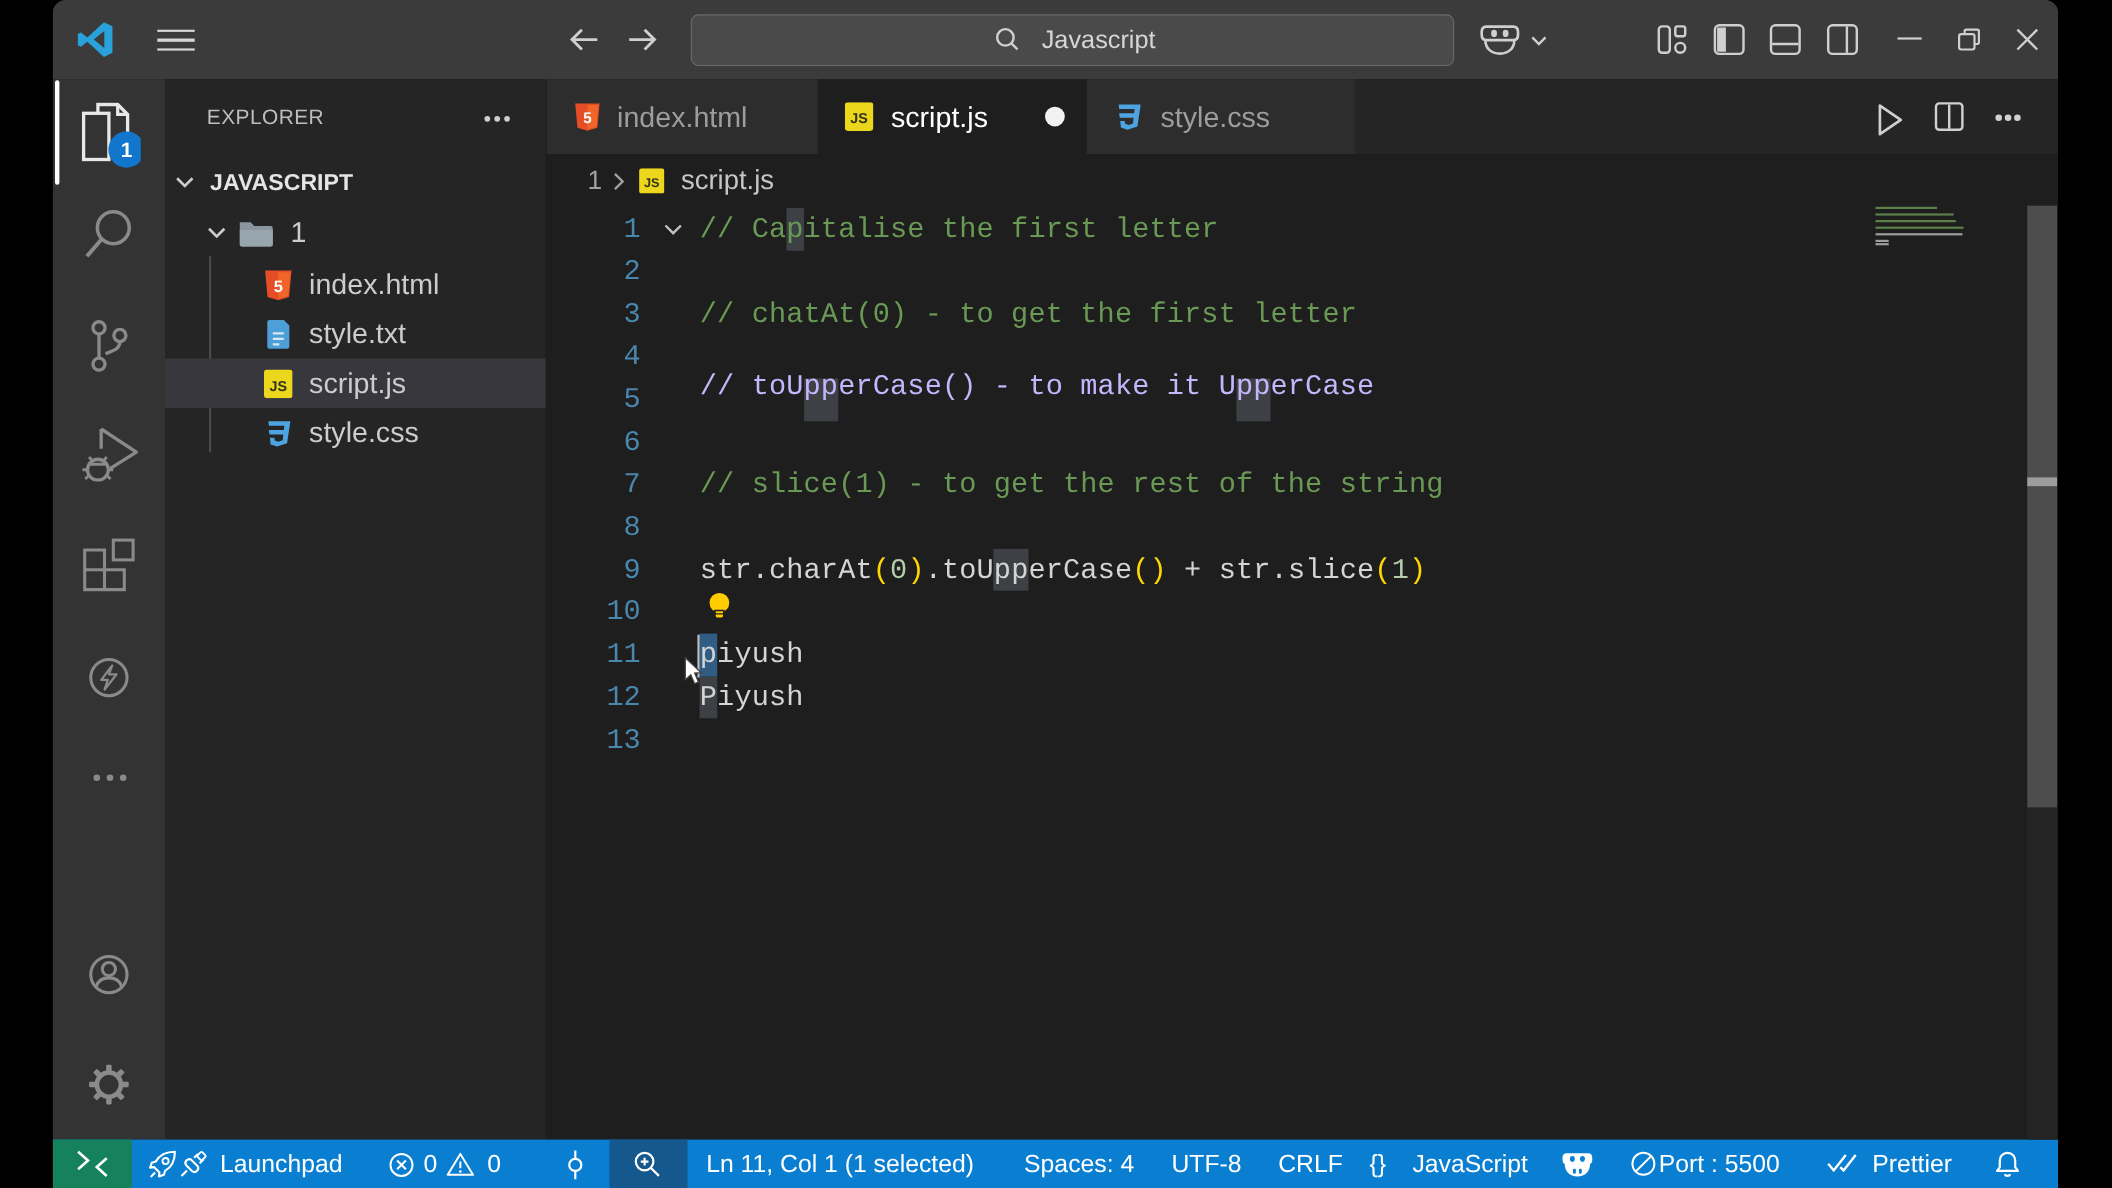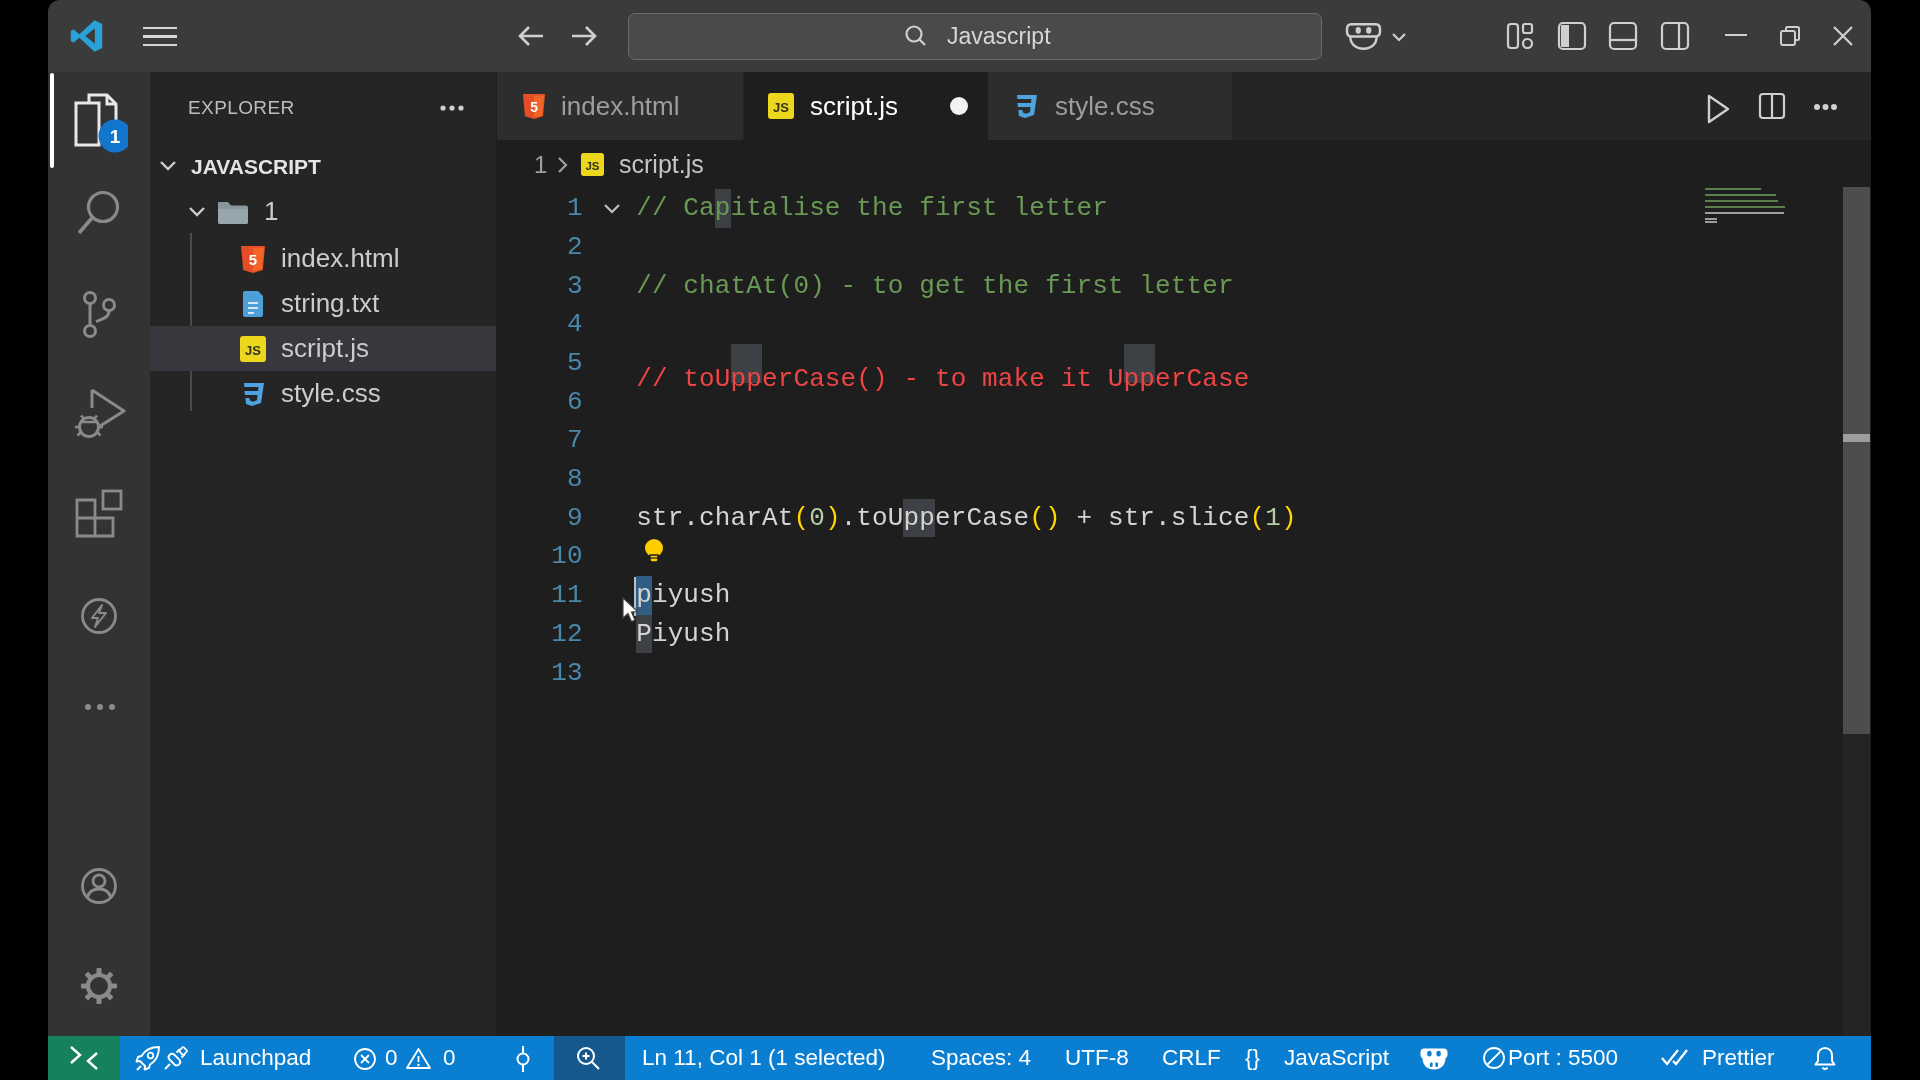--- a/index.html
+++ b/index.html
@@ -170,21 +170,21 @@
   <path d="M13 2.5 H24 L22 24 L13 26.7 Z" fill="#f16529"></path>
   <text x="13" y="20" font-family="Liberation Sans" font-size="15" font-weight="bold" fill="#fff" text-anchor="middle">5</text>
  </svg>
  <div class="rt" style="left:131px">index.html</div>
 </div>
 <div class="row" style="left:102px;top:280.5px">
  <svg class="a" style="left:92px;top:9px" width="24" height="28" viewBox="0 0 24 28">
   <path d="M3 1 H16 L21 6 V25 A2 2 0 0 1 19 27 H3 A2 2 0 0 1 1 25 V3 A2 2 0 0 1 3 1 Z" fill="#4d9fd8"></path>
   <path d="M6 13 H16 M6 18 H16 M6 23 H12" stroke="#d7e8f2" stroke-width="2"></path>
  </svg>
- <div class="rt" style="left:131px">string.txt</div>
+ <div class="rt" style="left:131px">style.txt</div>
 </div>
 <div class="row" style="left:102px;top:325.5px;background:#37373d">
  <svg class="a" style="left:90px;top:10px" width="26" height="26" viewBox="0 0 26 26">
   <rect width="26" height="26" rx="3" fill="#ecd71c"></rect>
   <text x="13" y="19" font-family="Liberation Sans" font-size="13" font-weight="bold" fill="#32321e" text-anchor="middle">JS</text>
  </svg>
  <div class="rt" style="left:131px">script.js</div>
 </div>
 <div class="row" style="left:102px;top:370.5px">
  <svg class="a" style="left:90px;top:10px" width="26" height="26" viewBox="0 0 26 26">
@@ -256,21 +256,22 @@
     </svg>
 <div class="hl" style="left:666.8px;top:189.1px"></div>
 <div class="hl" style="left:682.5px;top:343.9px;width:31.6px"></div>
 <div class="hl" style="left:1075.5px;top:343.9px;width:31.6px"></div>
 <div class="hl" style="left:855.4px;top:498.7px;width:31.6px"></div>
 <div class="hl" style="left:588.2px;top:614.8px"></div>
 <div class="a" style="left:588.2px;top:576.1px;width:15.9px;height:38.7px;background:#315c84"></div>
 <div class="a" style="left:585.8px;top:576.5px;width:2.6px;height:39px;background:#b8bfc6"></div>
 <div class="cl" style="top:189.1px;color:#6a9955">// Capitalise the first letter</div>
 <div class="cl" style="top:266.5px;color:#6a9955">// chatAt(0) - to get the first letter</div>
-<div class="cl" style="top:360px;color:#ef4444">// toUpperCase() - to make it UpperCase</div>
+<div class="cl" style="top:332px;color:#c4b5fd">// toUpperCase() - to make it UpperCase</div>
+<div class="cl" style="top:421.3px;color:#6a9955">// slice(1) - to get the rest of the string</div>
 <div class="cl" style="top:498.7px">str.charAt<span style="color:#ffd602">(</span><span style="color:#b5cea8">0</span><span style="color:#ffd602">)</span>.toUpperCase<span style="color:#ffd602">()</span> + str.slice<span style="color:#ffd602">(</span><span style="color:#b5cea8">1</span><span style="color:#ffd602">)</span></div>
 <div class="cl" style="top:576.1px">piyush</div>
 <div class="cl" style="top:614.8px">Piyush</div>
 <svg class="a" style="left:594px;top:538px" width="24" height="30" viewBox="0 0 24 30">
  <circle cx="12" cy="10" r="9" fill="#fc0"></circle>
  <path d="M8 17 H16 V22 A2 2 0 0 1 14 24 H10 A2 2 0 0 1 8 22 Z" fill="#fc0" stroke="#1e1e1e" stroke-width="1.4"></path>
  <path d="M8 20 H16" stroke="#1e1e1e" stroke-width="1.2"></path>
 </svg>
 <svg class="a" style="left:572px;top:596px" width="20" height="28" viewBox="0 0 20 28">
  <path d="M3 2 L3 22 L8 17.5 L11.5 25.5 L15 24 L11.5 16 L17.5 15.5 Z" fill="#fff" stroke="#444" stroke-width="1.2"></path>

